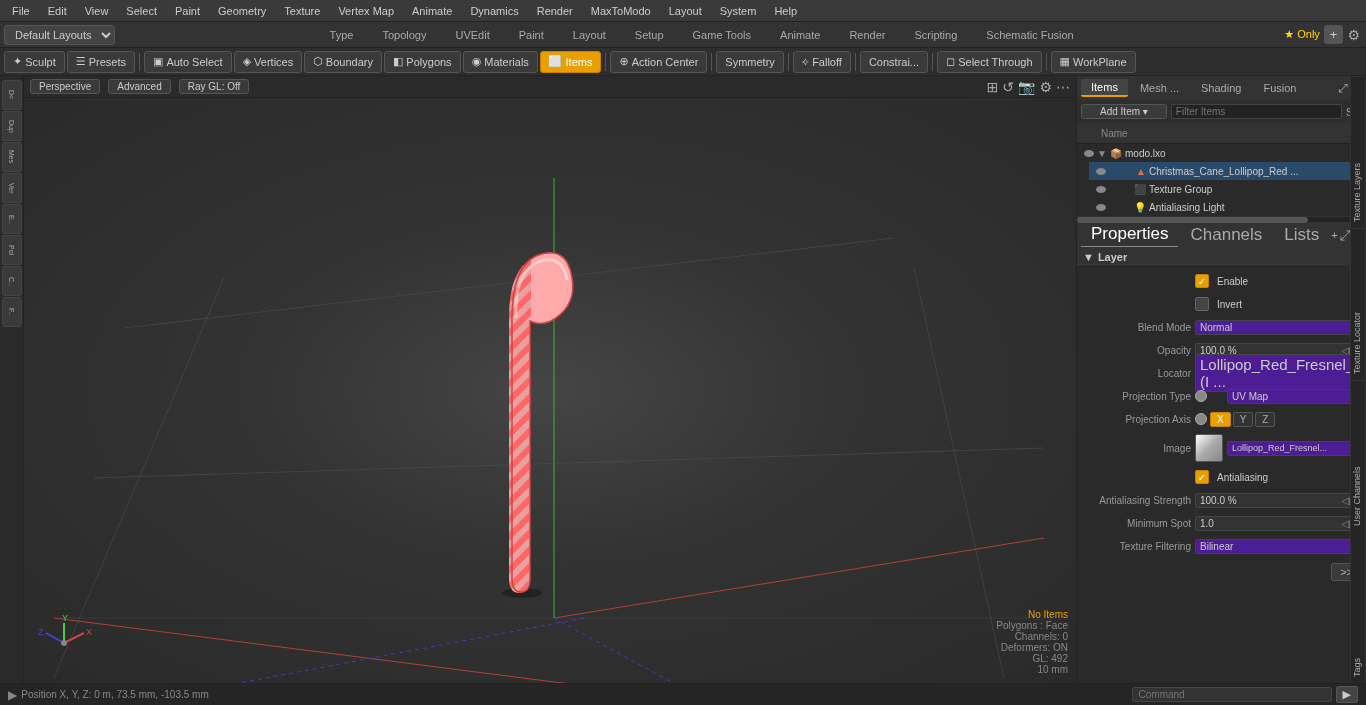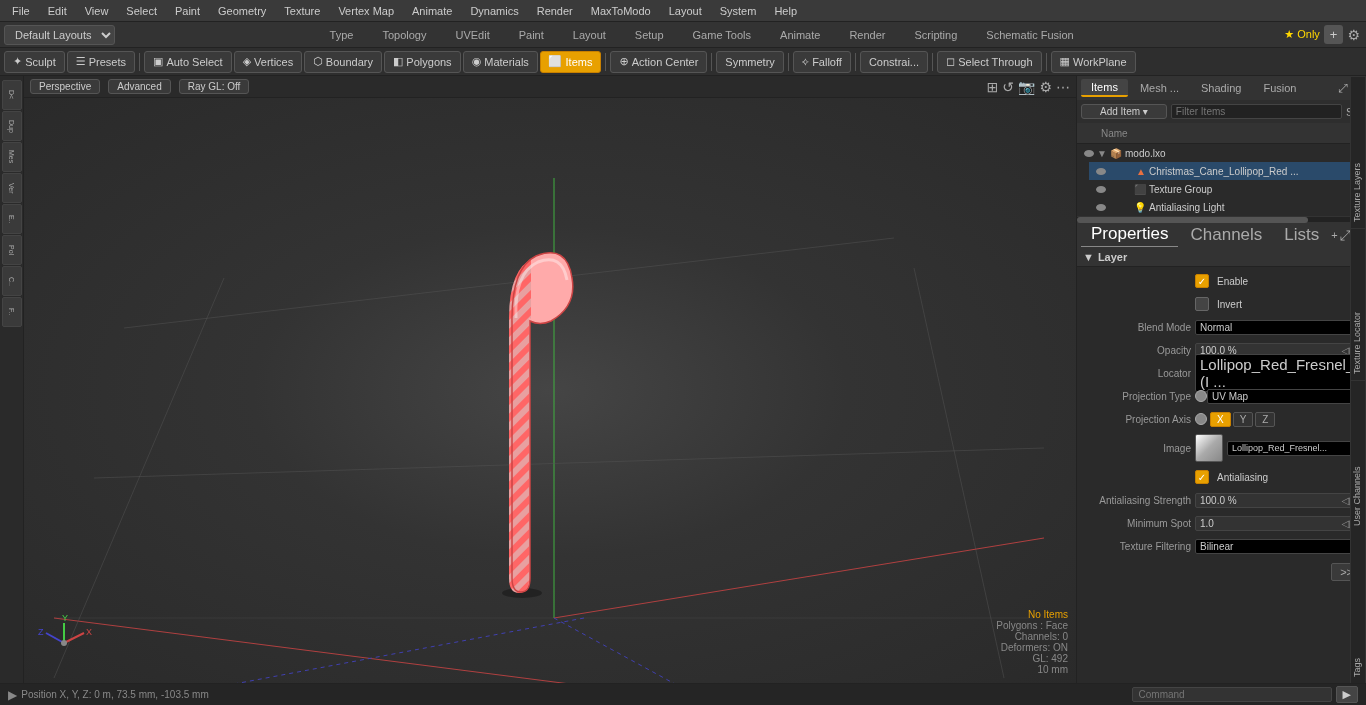--- a/index.html
+++ b/index.html
@@ -88,21 +88,21 @@
     .props-expand { color: #aaa; cursor: pointer; font-size: 14px; }
 
     .props-section-header { display: flex; align-items: center; background: #333; height: 20px; padding: 0 6px; gap: 4px; border-bottom: 1px solid #222; font-size: 11px; color: #ccc; font-weight: bold; }
     .props-body { padding: 4px; display: flex; flex-direction: column; gap: 3px; }
     .prop-row { display: flex; align-items: center; height: 20px; gap: 4px; }
     .prop-label { width: 110px; text-align: right; font-size: 10px; color: #999; flex-shrink: 0; }
     .prop-value { flex: 1; background: #333; border: 1px solid #444; border-radius: 2px; padding: 1px 4px; font-size: 10px; color: #ccc; display: flex; align-items: center; }
     .prop-checkbox { width: 14px; height: 14px; background: #444; border: 1px solid #666; border-radius: 2px; display: flex; align-items: center; justify-content: center; cursor: pointer; }
     .prop-checkbox.checked { background: #e8a000; border-color: #c88000; }
     .check-mark { color: #fff; font-size: 10px; }
-    .prop-dropdown { flex: 1; background: #000000; border: 1px solid #444; border-radius: 2px; padding: 1px 4px; font-size: 10px; color: #ccc; display: flex; align-items: center; justify-content: space-between; cursor: pointer; }
+    .prop-dropdown { flex: 1; background: #4c1d95; border: 1px solid #444; border-radius: 2px; padding: 1px 4px; font-size: 10px; color: #ccc; display: flex; align-items: center; justify-content: space-between; cursor: pointer; }
     .dropdown-arrow { color: #888; font-size: 10px; }
     .axis-btns { display: flex; gap: 2px; }
     .axis-btn { padding: 1px 6px; border: 1px solid #555; border-radius: 2px; font-size: 10px; cursor: pointer; }
     .axis-btn.active { background: #e8a000; border-color: #c88000; color: #fff; }
     .axis-btn.inactive { background: #333; color: #aaa; }
 
     
     .image-preview { width: 28px; height: 28px; background: #888; border: 1px solid #555; border-radius: 2px; display: flex; align-items: center; justify-content: center; }
     .side-tab { writing-mode: vertical-lr; transform: rotate(180deg); padding: 8px 4px; font-size: 10px; color: #aaa; cursor: pointer; border-left: 1px solid #333; }
 
@@ -456,21 +456,21 @@
         <div class="prop-row">
           <div class="prop-label">Locator</div>
           <div class="prop-dropdown">
             <span style="font-size:15px;">Lollipop_Red_Fresnel_IOR (I ...</span>
             <span class="dropdown-arrow">▾</span>
           </div>
         </div>
 
         <div class="prop-row">
           <div class="prop-label">Projection Type</div>
-          <div style="display:flex; align-items:center; gap:0; flex:1;">
+          <div style="display:flex; align-items:center; gap:20px; flex:1;">
             <div style="width:12px;height:12px;background:#888;border-radius:50%;border:1px solid #aaa;"></div>
             <div class="prop-dropdown">
               <span>UV Map</span>
               <span class="dropdown-arrow">▾</span>
             </div>
           </div>
         </div>
 
         <div class="prop-row">
           <div class="prop-label">Projection Axis</div>

